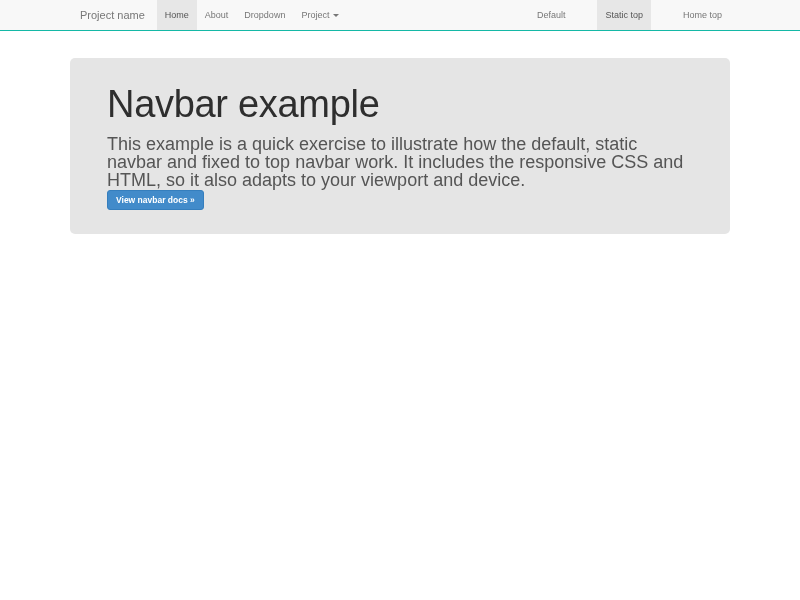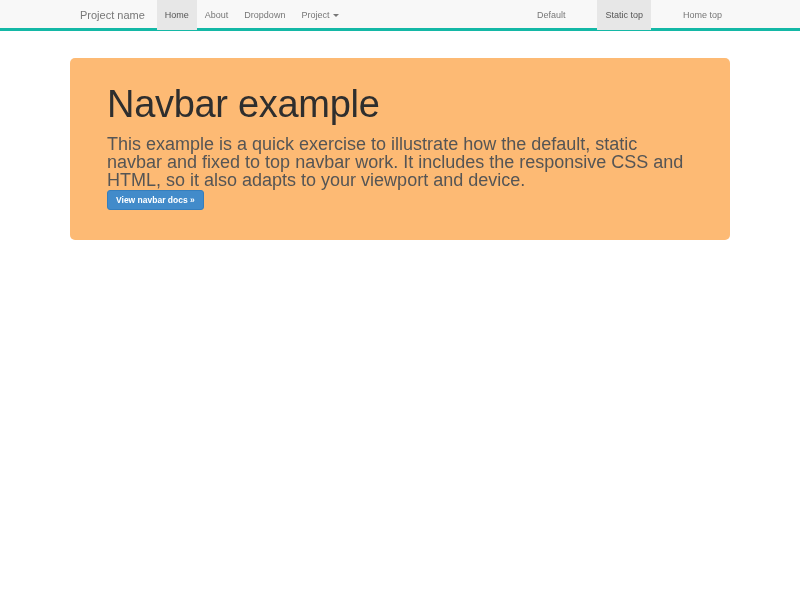--- a/index.html
+++ b/index.html
@@ -7,21 +7,21 @@
   body {
     background: #ffffff;
     font-family: "Liberation Sans", "DejaVu Sans", sans-serif;
     overflow: hidden;
   }
 
   
   .navbar {
     height: 31px;
     background: #f8f8f8;
-    border-bottom: 3px solid #14b8a6;
+    border-bottom: 1px solid #14b8a6;
   }
   .navbar-inner {
     width: 660px;
     height: 30px;
     margin: 0 auto;
     display: flex;
     align-items: stretch;
   }
   .navbar-brand {
     display: flex;
@@ -61,23 +61,23 @@
     border-top: 3.5px solid #777777;
   }
 
   
   .container {
     width: 660px;
     margin: 0 auto;
   }
   .jumbotron {
     margin-top: 27px;
-    background: #fdba74;
+    background: #e5e5e5;
     border-radius: 5px;
-    padding: 25px 37px 30px 37px;
+    padding: 25px 37px 24px 37px;
   }
   .jumbotron h1 {
     font-size: 38px;
     line-height: 1.15;
     font-weight: 500;
     color: #2e2e2e;
     margin-bottom: 8px;
     letter-spacing: -0.3px;
   }
   .jumbotron p {

